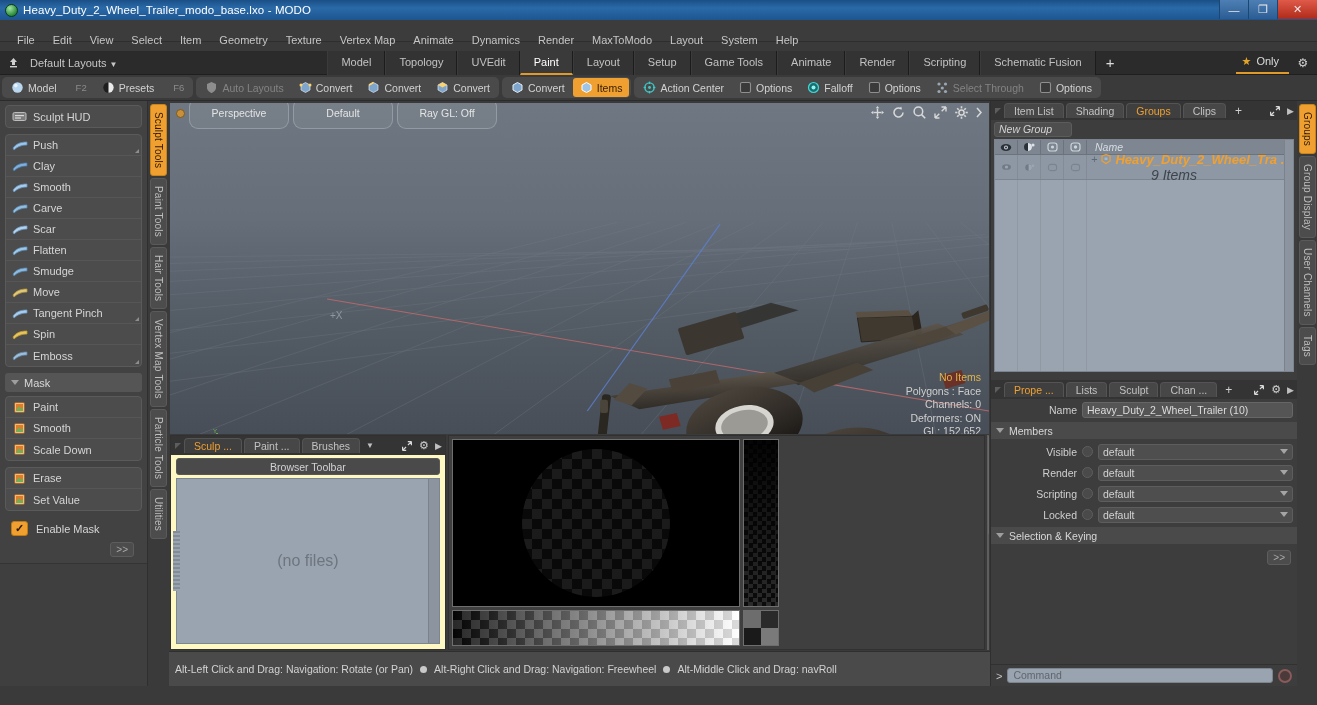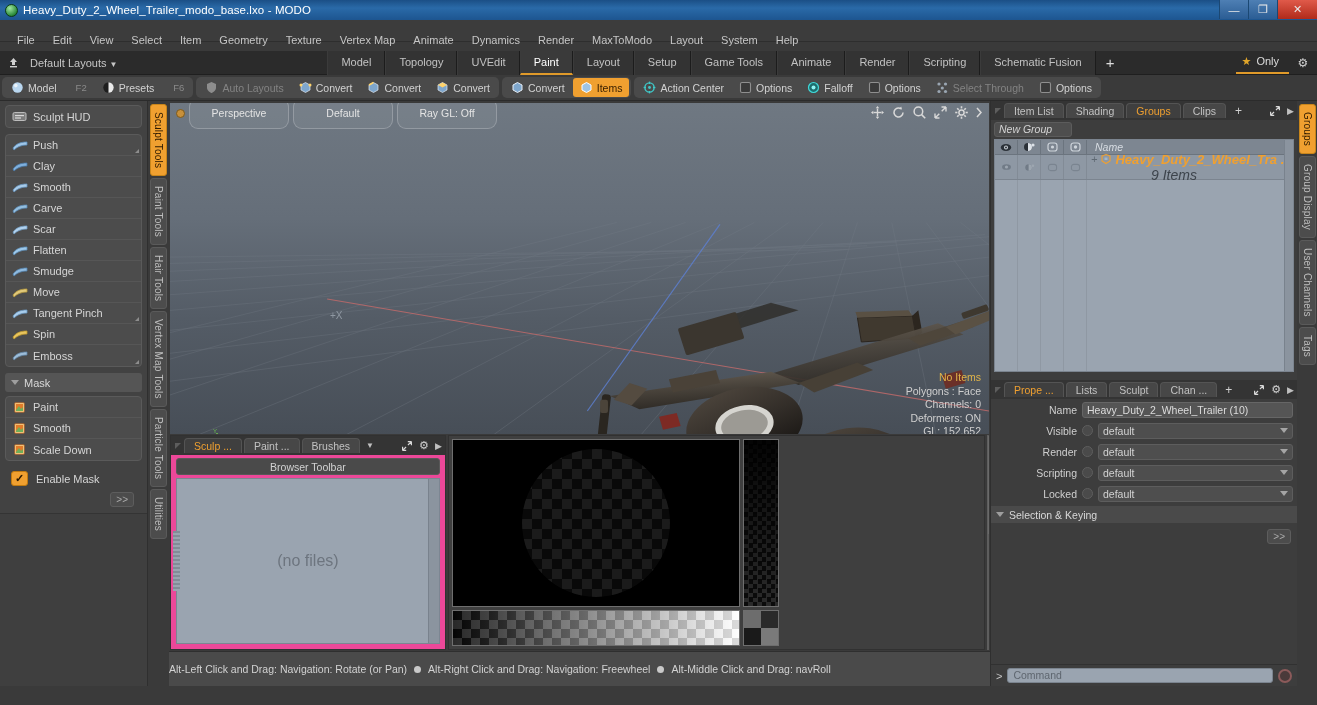--- a/index.html
+++ b/index.html
@@ -104,21 +104,21 @@
   .vp-icons { position:absolute; right:6px; top:2px; display:flex; align-items:center; gap:6px; z-index:5;}
   .vp-icons svg { display:block; }
   .vp-info { position:absolute; right:8px; top:268px; text-align:right; z-index:4;
     font-size:10.5px; line-height:13.5px; color:#cfcfcf; }
   .vp-info .hi { color:#e0b44a; }
   .vp-axis { position:absolute; left:34px; top:325px; font-size:10px; color:#9aa2ab; z-index:4;}
   .xlabel { position:absolute; left:160px; top:207px; font-size:10px; color:#8f98a2; z-index:4;}
 
   
   .bottom { flex:1; display:flex; gap:2px; padding:0 1px 1px 1px; }
-  .bpanel { background:#ec4899; border:1px solid #313131; display:flex; flex-direction:column; }
+  .bpanel { background:#fef9c3; border:1px solid #313131; display:flex; flex-direction:column; }
   .bp-left { width:280px; }
   .bp-tabs { height:19px; display:flex; align-items:center; background:#343434;
     padding-left:4px; position:relative; }
   .bcorner { width:0;height:0;border-left:6px solid #5d5d5d;border-bottom:6px solid transparent;
     margin-right:3px; }
   .btab { font-size:10.5px; color:#c2c2c2; padding:1px 9px; background:#474747;
     border:1px solid #545454; border-bottom:none; border-radius:4px 4px 0 0; margin-right:2px; }
   .btab.active { color:#f0a030; background:#3f3f3f; }
   .bt-right { position:absolute; right:3px; display:flex; align-items:center; gap:6px; }
   .browser-toolbar { margin:3px 5px; height:17px; background:#4a4a4a; border:1px solid #585858;
@@ -152,21 +152,21 @@
   .grad-check { position:absolute; inset:0;
     background:repeating-conic-gradient(rgba(255,255,255,.14) 0 25%, rgba(0,0,0,.14) 0 50%) 0 0/18px 18px; }
   .swatch2 { width:36px; height:36px; border:1px solid #6e6e6e; display:grid;
     grid-template-columns:1fr 1fr; grid-template-rows:1fr 1fr; }
   .bp-right { flex:1; background:#000; border:1px solid #5e5e5e; position:relative; }
   .bp-right .hline { position:absolute; left:0; right:0; top:46%; height:1px; background:#6a6a6a; }
   .bp-right .vline { position:absolute; top:0; height:46%; width:1px; left:50%; background:#6a6a6a; }
 
   
   .statusbar { height:37px; background:#4a4a4a; border-top:1px solid #2f2f2f;
-    display:flex; align-items:center; font-size:10.5px; color:#d2d2d2; }
+    display:flex; align-items:center; padding-left:6px; font-size:10.5px; color:#d2d2d2; }
   .sb-sep { display:inline-block; width:7px; height:7px; border-radius:50%; background:#c9c9c9;
     margin:0 7px; }
 
   
   .rightpanel { width:307px; background:#3d3d3d; display:flex; flex-direction:column;
     border-left:1px solid #2f2f2f; }
   .rp-tabs { height:19px; display:flex; align-items:center; background:#343434; padding-left:4px;
     position:relative; }
   .rp-list { flex:1; display:flex; flex-direction:column; background:#3d3d3d; padding:2px 3px 6px 3px;font-style:italic; }
   .newgroup { width:78px; height:15px; background:#4e4e4e; border:1px solid #5c5c5c;
@@ -565,20 +565,42 @@
           </div>
           <div class="lbtn">
             <span style="display: flex;">
               <svg class="li-ico" viewBox="0 0 16 13">
                 <rect x="2.5" y="1.5" width="10" height="10" rx="1" fill="#e07b2a"></rect>
                 <path d="M3.5 2.5 h8 v8 h-8 Z" fill="none" stroke="#f5d28a" stroke-width=".8"></path>
                 <path d="M4 9 L7 5 L9 8 L11 6 L11 10 L4 10 Z" fill="#6fae5a"></path>
               </svg>
             </span>
             <span>Scale Down</span>
+          </div>
+        </div>
+      <div class="btnrow" id="mask-tools2">
+          <div class="lbtn">
+            <span style="display: flex;">
+              <svg class="li-ico" viewBox="0 0 16 13">
+                <rect x="2.5" y="1.5" width="10" height="10" rx="1" fill="#e07b2a"></rect>
+                <path d="M3.5 2.5 h8 v8 h-8 Z" fill="none" stroke="#f5d28a" stroke-width=".8"></path>
+                <path d="M4 9 L7 5 L9 8 L11 6 L11 10 L4 10 Z" fill="#6fae5a"></path>
+              </svg>
+            </span>
+            <span>Erase</span>
+          </div>
+          <div class="lbtn">
+            <span style="display: flex;">
+              <svg class="li-ico" viewBox="0 0 16 13">
+                <rect x="2.5" y="1.5" width="10" height="10" rx="1" fill="#e07b2a"></rect>
+                <path d="M3.5 2.5 h8 v8 h-8 Z" fill="none" stroke="#f5d28a" stroke-width=".8"></path>
+                <path d="M4 9 L7 5 L9 8 L11 6 L11 10 L4 10 Z" fill="#6fae5a"></path>
+              </svg>
+            </span>
+            <span>Set Value</span>
           </div>
         </div>
       <div class="enable-mask">
         <div class="chk">✓</div>
         <span class="em-label">Enable Mask</span>
       </div>
       <div class="gtgt">
         <span>&gt;&gt;</span>
       </div>
     </div>
@@ -935,20 +957,24 @@
         <span style="font-size:9px;color:#c0c0c0;">▶</span>
       </div>
     </div>
 
     <div class="rp-props">
       <div class="props-main">
         <div class="prop-row">
           <div class="prop-label" style="width:82px;">Name</div>
           <div class="prop-field">Heavy_Duty_2_Wheel_Trailer (10)</div>
         </div>
+        <div class="prop-sect">
+          <span class="tri"></span>
+          <span>Members</span>
+        </div>
         <div id="members-rows">
             <div class="prop-row">
               <div class="prop-label" style="width: 82px;">Visible</div>
               <div class="knob"></div>
               <div class="prop-sel">
                 <span>default</span>
                 <span class="dd-arrow"></span>
               </div>
             </div>
             <div class="prop-row">

